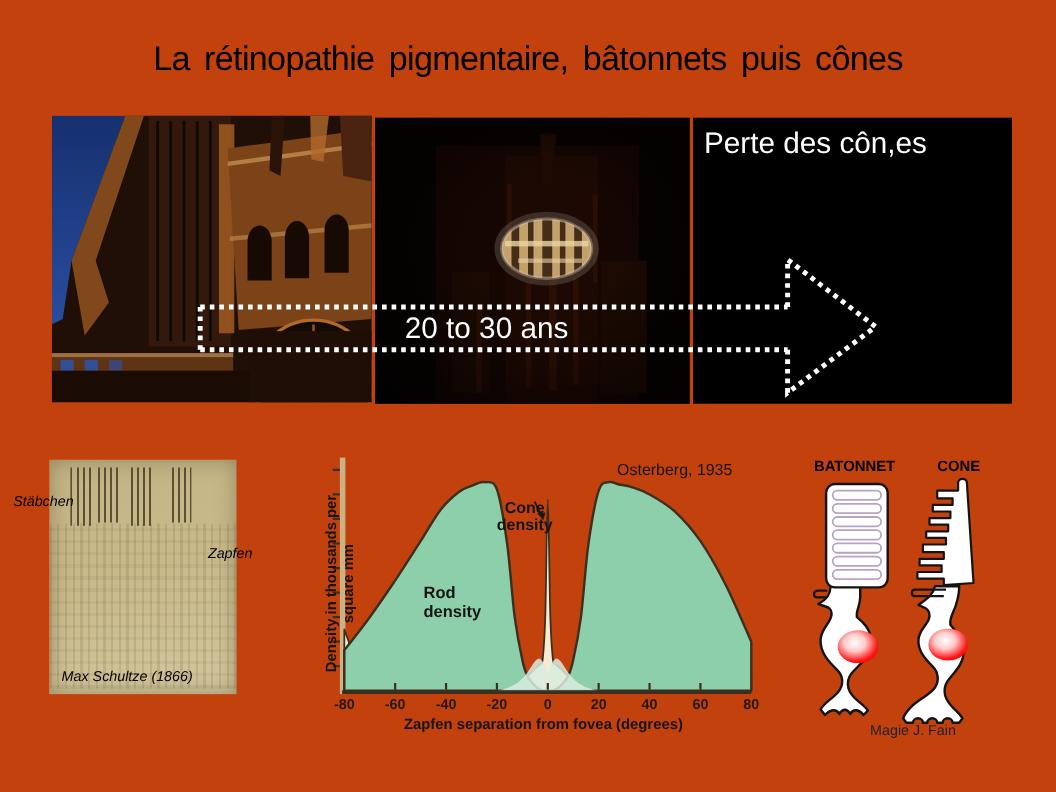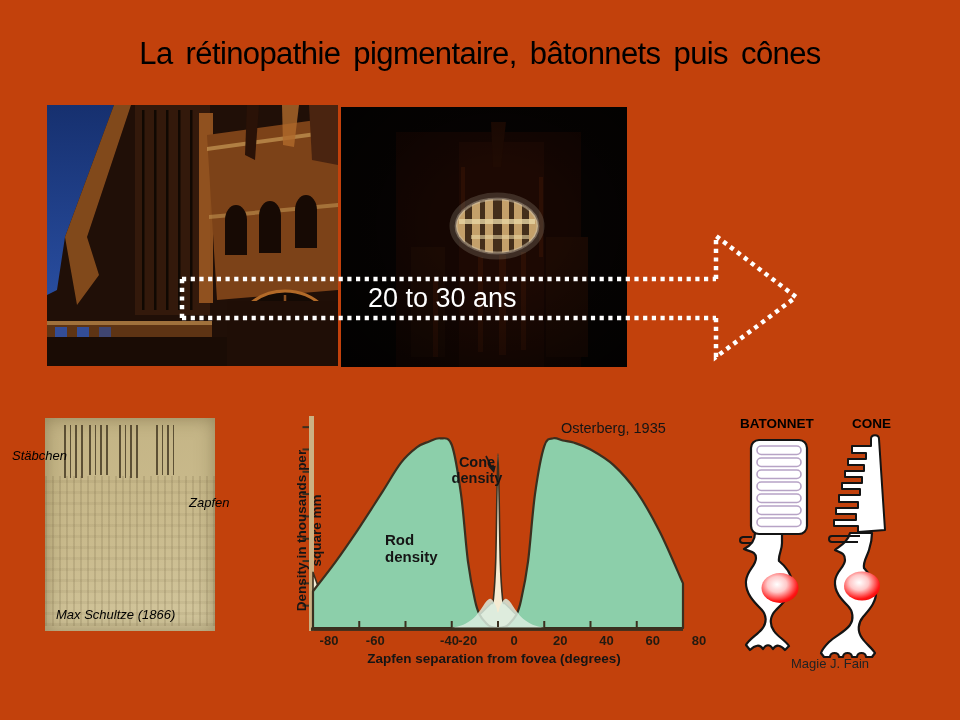--- a/index.html
+++ b/index.html
@@ -29,21 +29,21 @@
   
   .chart-box{left:288px;top:405px;width:412px;height:267px;}
   .chart-box .ann{position:absolute;color:#151515;}
   .osterberg{left:273px;top:15px;font-size:14.5px;}
   .cone-ann{left:153px;top:14px;width:72px;text-align:center;font-size:14.5px;line-height:1.08;font-weight:600;color:#2b2118;margin-top:36px;}
   .rod-ann{left:97px;top:126px;width:62px;font-size:15px;line-height:1.15;font-weight:600;color:#2b2118;}
   .xlabel{left:0;top:246px;width:412px;text-align:center;font-size:13.5px;font-weight:600;color:#231a10;}
   .ylabel{left:-86px;top:117px;width:200px;height:17px;text-align:center;font-size:13.5px;font-weight:600;color:#231a10;
           transform:rotate(-90deg);}
   .xtick{position:absolute;top:0;transform:translateX(-50%);font-size:13px;font-weight:600;color:#231a10;}
-  #x-tick-row{position:absolute;left:16px;top:228px;width:412px;height:18px;}
+  #x-tick-row{position:absolute;left:0;top:228px;width:412px;height:18px;}
   
   .cells-box{left:728px;top:412px;width:204px;height:268px;}
   .cell-label{position:absolute;top:4px;font-size:13.5px;font-weight:bold;color:#000;}
   .credit{position:absolute;left:0;top:244px;width:204px;text-align:center;font-size:13px;color:#222;}
 </style>
 </head>
 <body>
 
 <div class="slide">
 
@@ -138,20 +138,23 @@
         </g>
         <rect x="118" y="112" width="76" height="5" fill="#e9d6a4" opacity="0.8"></rect>
         <rect x="130" y="128" width="58" height="4" fill="#e9d6a4" opacity="0.6"></rect>
       </g>
       <ellipse cx="156" cy="119" rx="41" ry="27" fill="none" stroke="#cfc3ad" stroke-opacity="0.5" stroke-width="3"></ellipse>
       <ellipse cx="156" cy="119" rx="45" ry="31" fill="none" stroke="#8a8070" stroke-opacity="0.3" stroke-width="5"></ellipse>
     </svg>
     <div class="duration">20 to 30 ans</div>
   </div>
 
+  <div class="abs right-panel">
+    <div class="panel-title" style="left:10px;">Perte des côn,es</div>
+  </div>
 
   <svg class="abs overlay-svg" viewBox="0 0 960 720">
     <g stroke="#ffffff" stroke-width="4.5" stroke-dasharray="4.2 4.5" fill="none" stroke-linecap="butt">
       <path d="M182,279 L182,318"></path>
       <path d="M182,279 L716,279"></path>
       <path d="M182,318 L716,318"></path>
       <path d="M716,279 L716,236 L796,297 L716,357 L716,318"></path>
     </g>
   </svg>
 
@@ -194,21 +197,21 @@
         <polygon points="206,68 200.2,61.5 207.8,60.8" fill="#1a1a1a"></polygon>
       </svg>
     <div class="ann osterberg">Osterberg, 1935</div>
     <div class="ann cone-ann">Cone density</div>
     <div class="ann rod-ann">Rod density</div>
     <div class="ann xlabel">Zapfen separation from fovea (degrees)</div>
     <div class="ann ylabel">Density in thousands per square mm</div>
     <div id="x-tick-row">
         <span class="xtick" style="left: 25px;">-80</span>
         <span class="xtick" style="left: 71.25px;">-60</span>
-        <span class="xtick" style="left: 117.5px; margin-left: 28px;">-40</span>
+        <span class="xtick" style="left: 117.5px;">-40</span>
         <span class="xtick" style="left: 163.75px;">-20</span>
         <span class="xtick" style="left: 210px;">0</span>
         <span class="xtick" style="left: 256.25px;">20</span>
         <span class="xtick" style="left: 302.5px;">40</span>
         <span class="xtick" style="left: 348.75px;">60</span>
         <span class="xtick" style="left: 395px;">80</span>
       </div>
   </div>
 
   <div class="abs cells-box">

